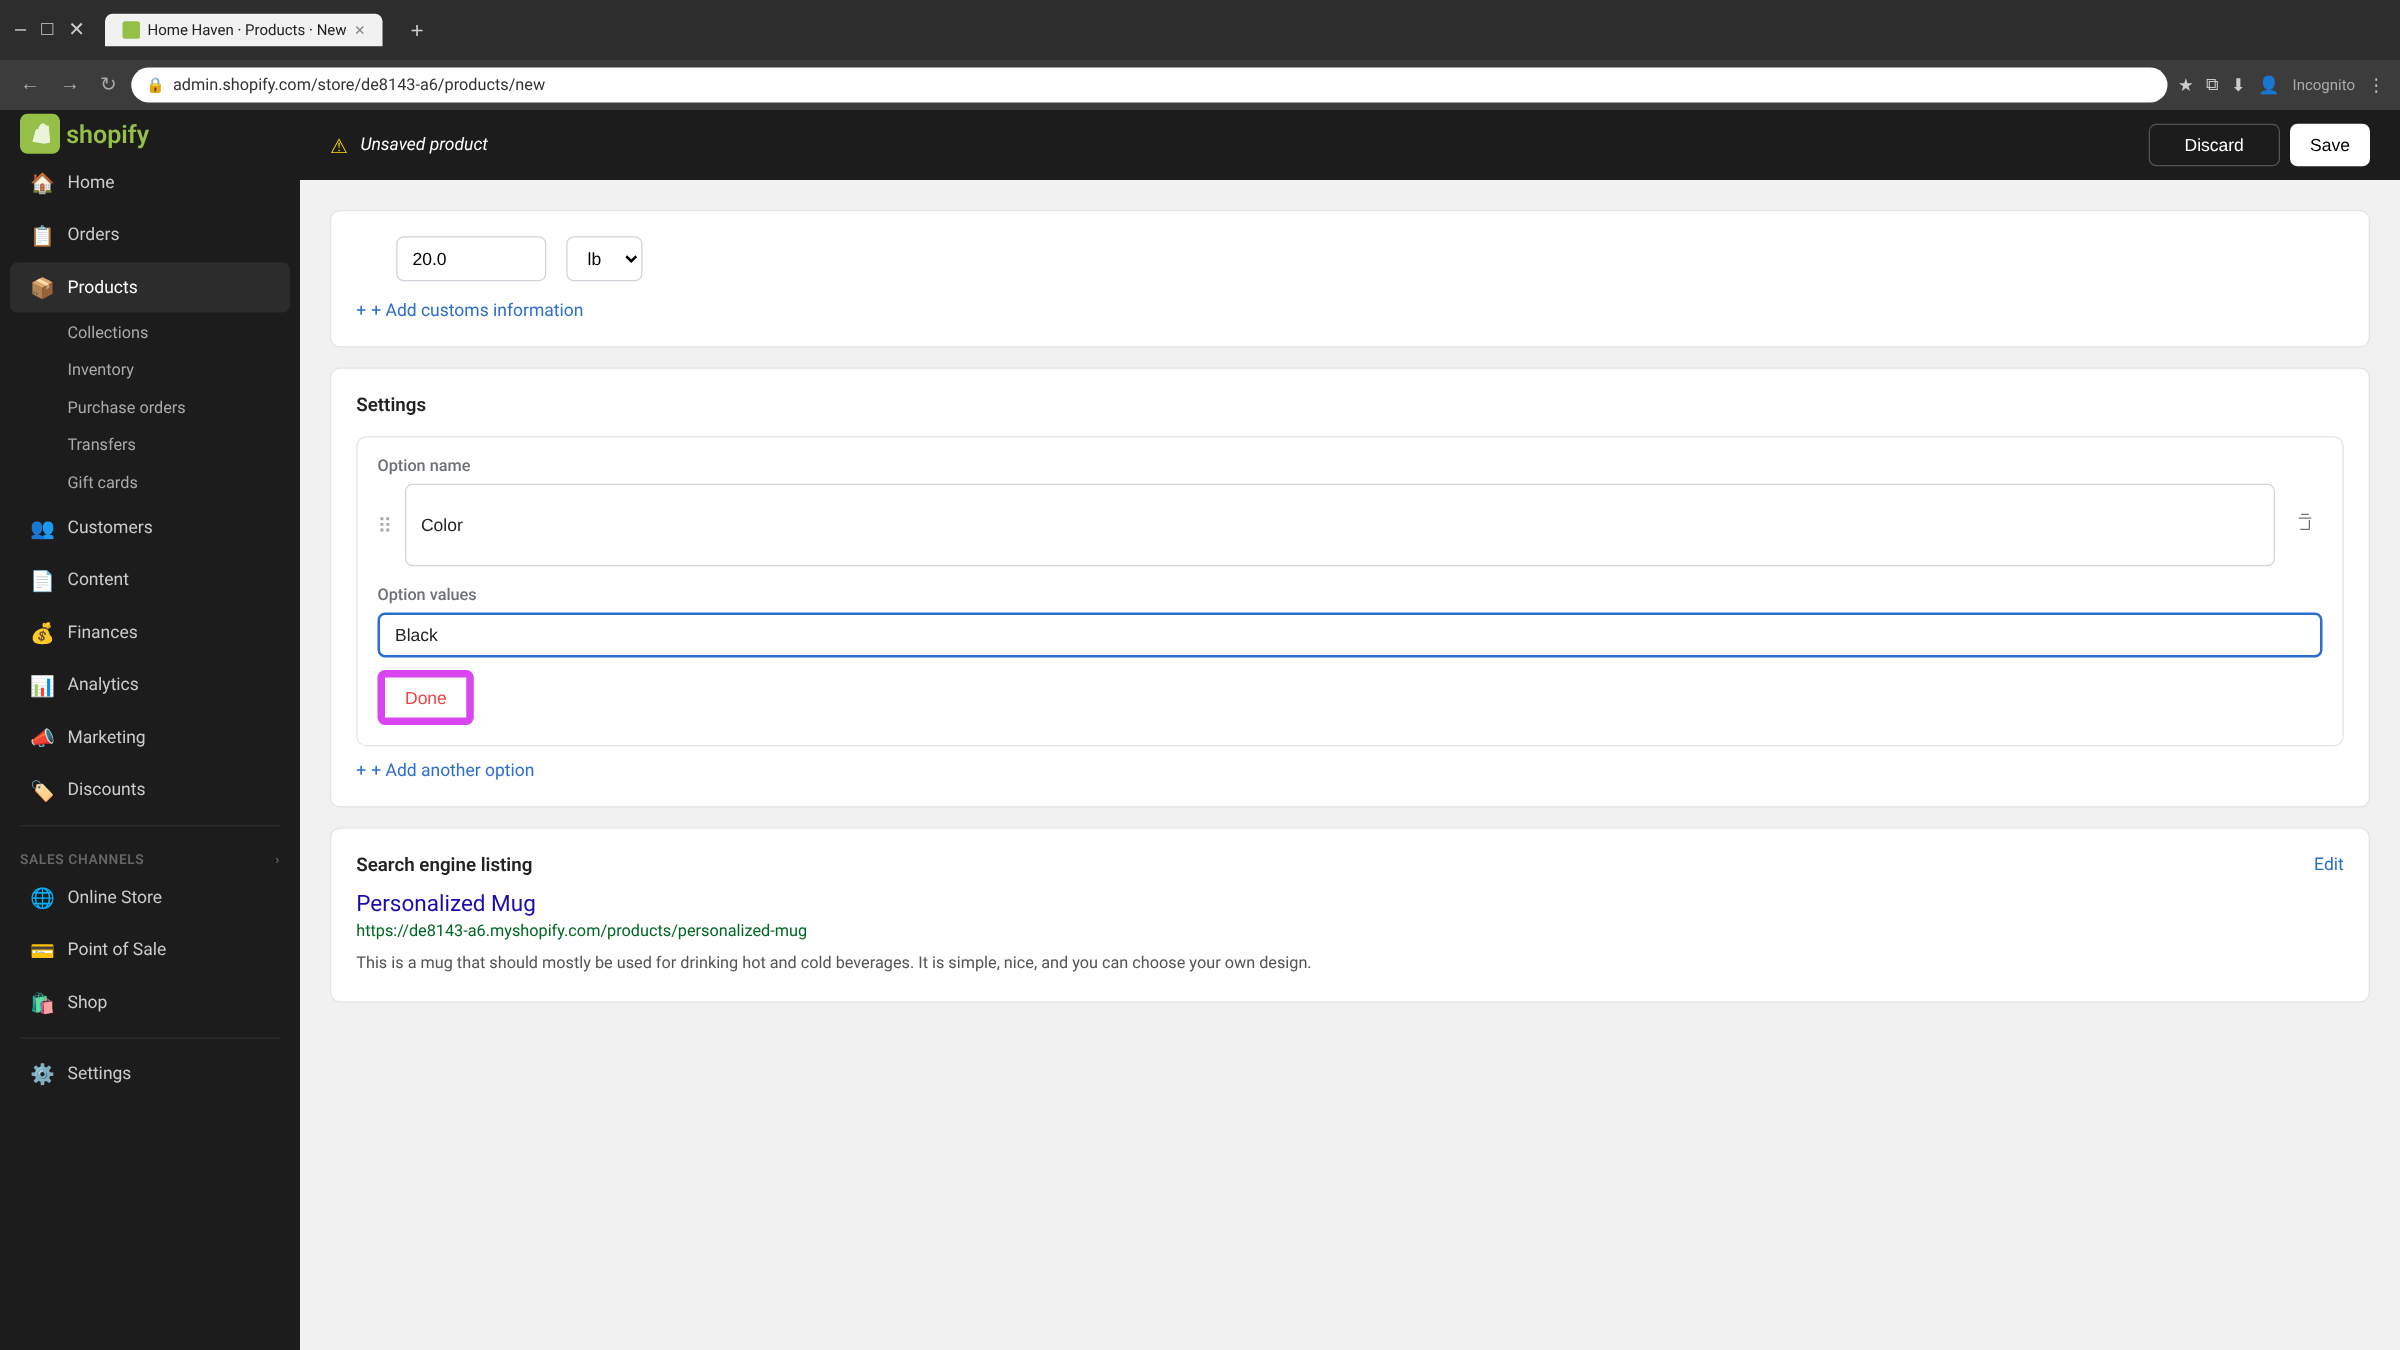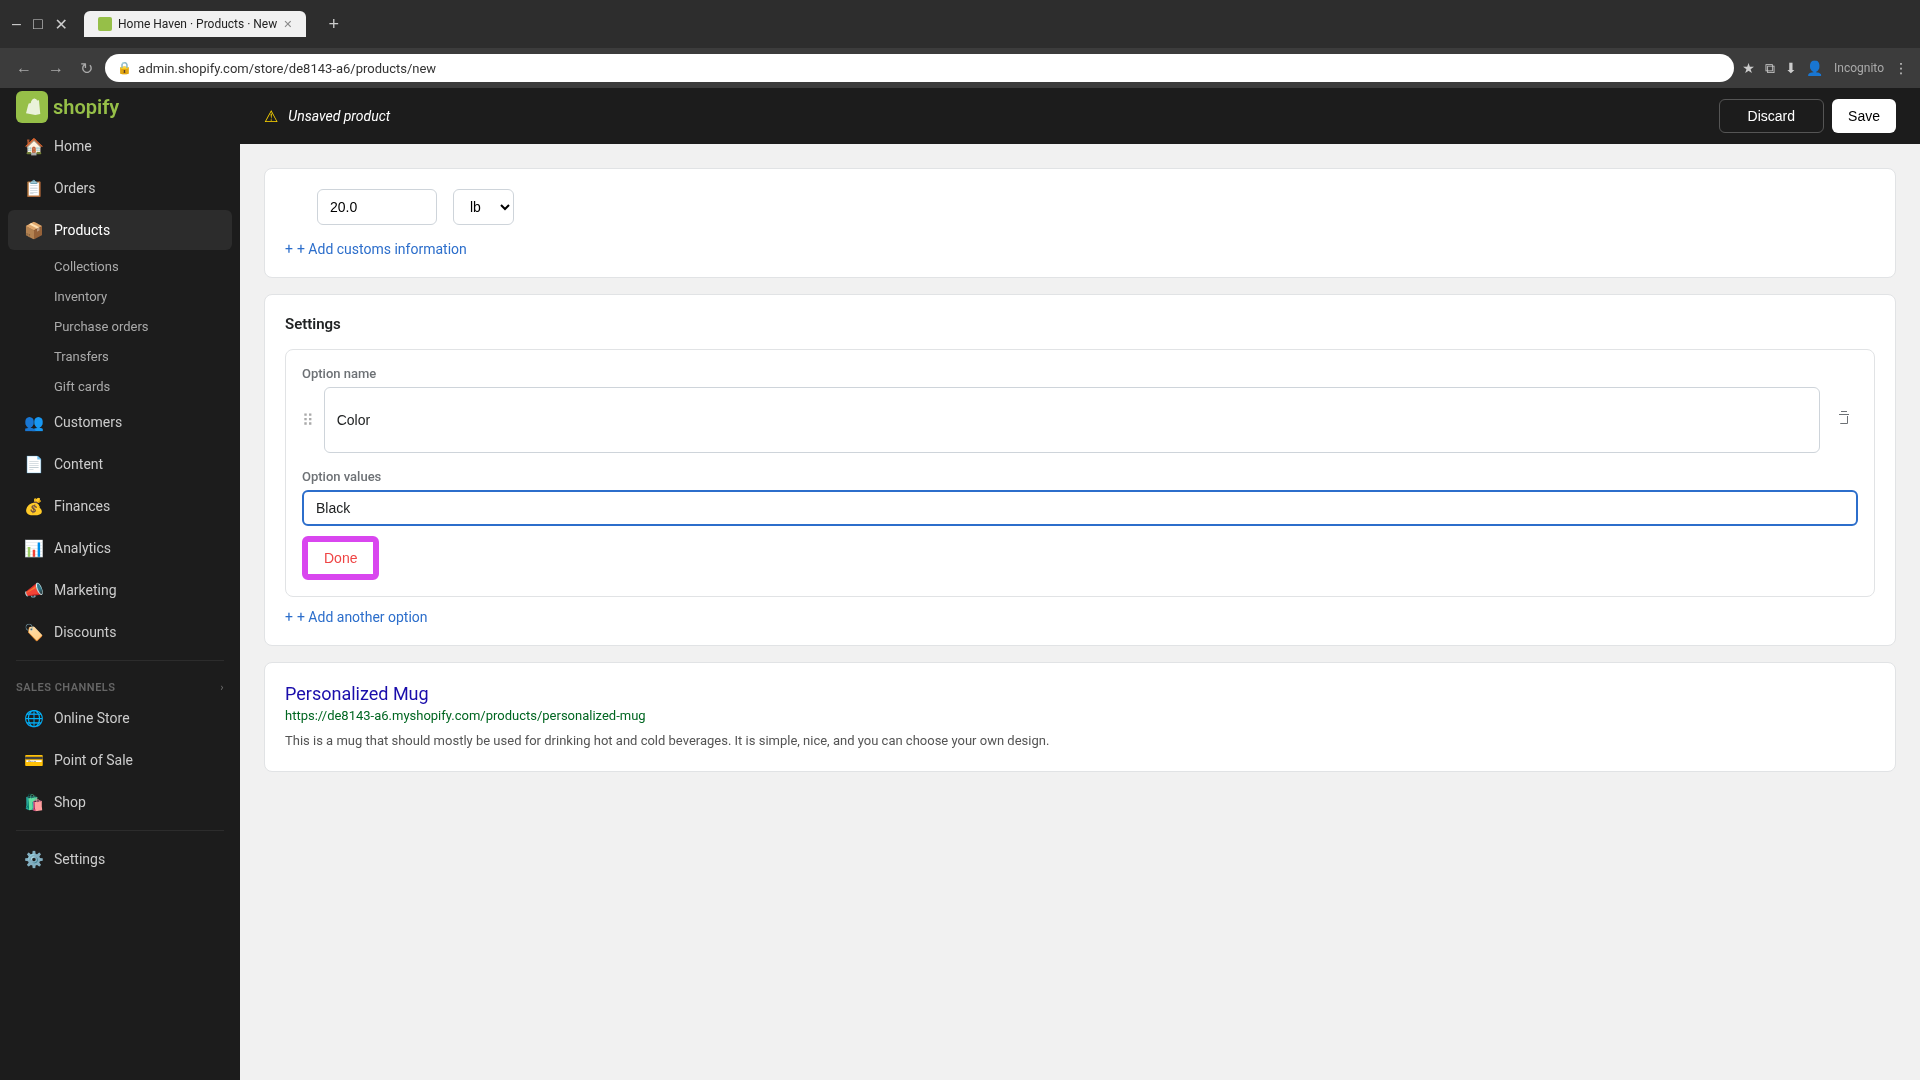--- a/index.html
+++ b/index.html
@@ -538,20 +538,24 @@
             </div>
           </div>
 
           <a class="add-another-option">
             <span>+</span>
             <span>+ Add another option</span>
           </a>
         </div>
 
         <div class="seo-card">
+          <div class="seo-header">
+            <span class="seo-title-text">Search engine listing</span>
+            <a class="edit-link">Edit</a>
+          </div>
           <div class="seo-product-title">Personalized Mug</div>
           <div class="seo-url">https://de8143-a6.myshopify.com/products/personalized-mug</div>
           <div class="seo-description">This is a mug that should mostly be used for drinking hot and cold beverages. It is simple, nice, and you can choose your own design.</div>
         </div>
 
       </div>
     </div>
   </div>
 </div>
 

